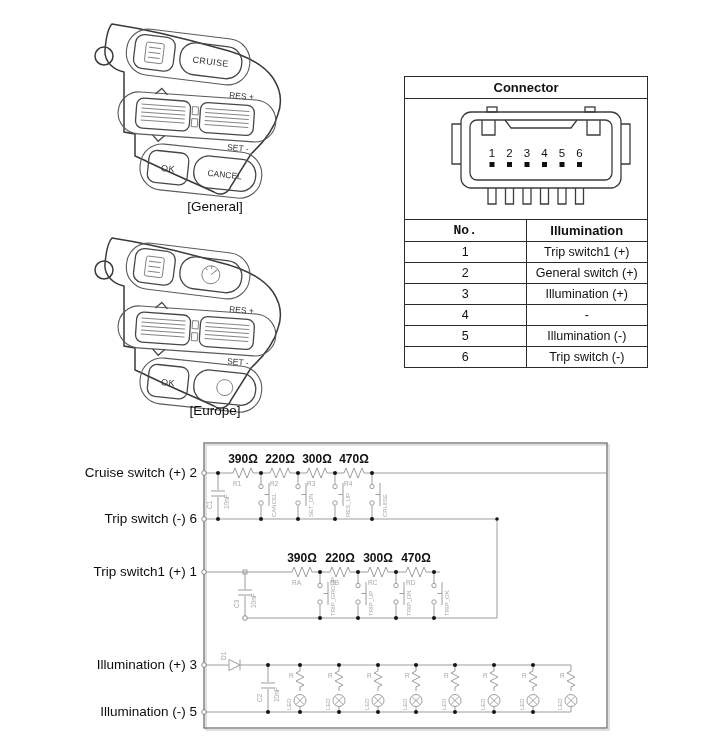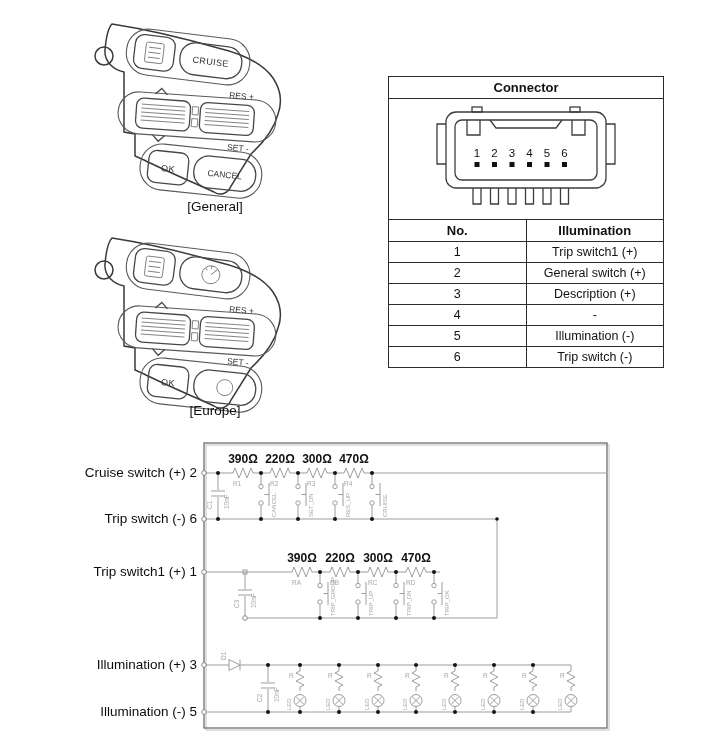--- a/index.html
+++ b/index.html
@@ -2,29 +2,29 @@
 <html><head>
 <meta charset="utf-8">
 <style>
   html,body{margin:0;padding:0;}
   body{
     width:701px;height:754px;position:relative;background:#ffffff;
     font-family:"Liberation Sans", sans-serif;color:#111;overflow:hidden;
   }
   .abs{position:absolute;}
   
-  .connector-panel{position:absolute;left:388px;top:76px;width:276px;}
+  .connector-panel{position:absolute;left:404px;top:76px;width:244px;}
   .connector-panel table{border-collapse:collapse;width:100%;table-layout:fixed;}
   .connector-panel th,.connector-panel td{
     border:1px solid #2b2b2b;text-align:center;vertical-align:middle;
     font-size:12.5px;padding:0;height:20px;
   }
   .connector-panel th{font-size:13px;font-weight:bold;height:21px;}
   .connector-panel .img-cell{height:120px;}
-  .connector-panel .col-no{width:56px;}
+  .connector-panel .col-no{width:56px;font-family:Liberation Mono, monospace;}
   svg text{font-family:"Liberation Sans", sans-serif;}
   .pinlabel{font-size:13.5px;fill:#0d0d0d;}
   .ohm{font-size:12px;font-weight:bold;fill:#101010;}
   .tiny{font-size:6.5px;fill:#a6a6a6;}
   .tiny2{font-size:6px;fill:#a6a6a6;}
   .wire{stroke:#9d9d9d;stroke-width:1;fill:none;}
   .comp{stroke:#9d9d9d;stroke-width:1;fill:none;}
   .boxline{stroke:#6f6f6f;stroke-width:1.3;fill:none;}
   .shadow{stroke:#cfcfcf;stroke-width:1.3;fill:none;}
   .dot{fill:#151515;}
@@ -180,21 +180,21 @@
     <tr>
           <td>1</td>
           <td>Trip switch1 (+)</td>
         </tr>
     <tr>
           <td>2</td>
           <td>General switch (+)</td>
         </tr>
     <tr>
           <td>3</td>
-          <td>Description (+)</td>
+          <td>Illumination (+)</td>
         </tr>
     <tr>
           <td>4</td>
           <td>-</td>
         </tr>
     <tr>
           <td>5</td>
           <td>Illumination (-)</td>
         </tr>
     <tr>

